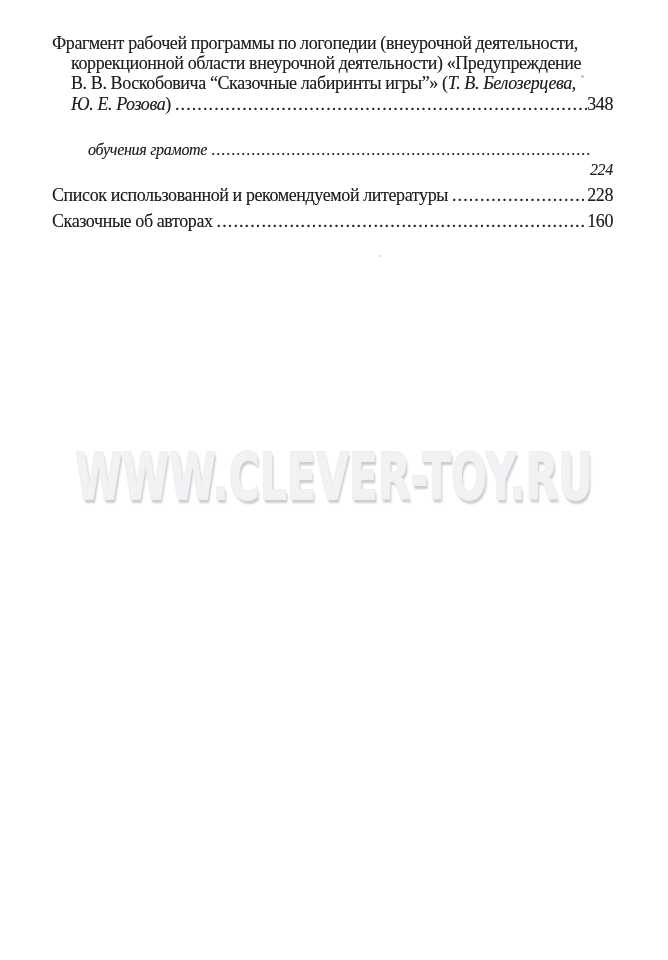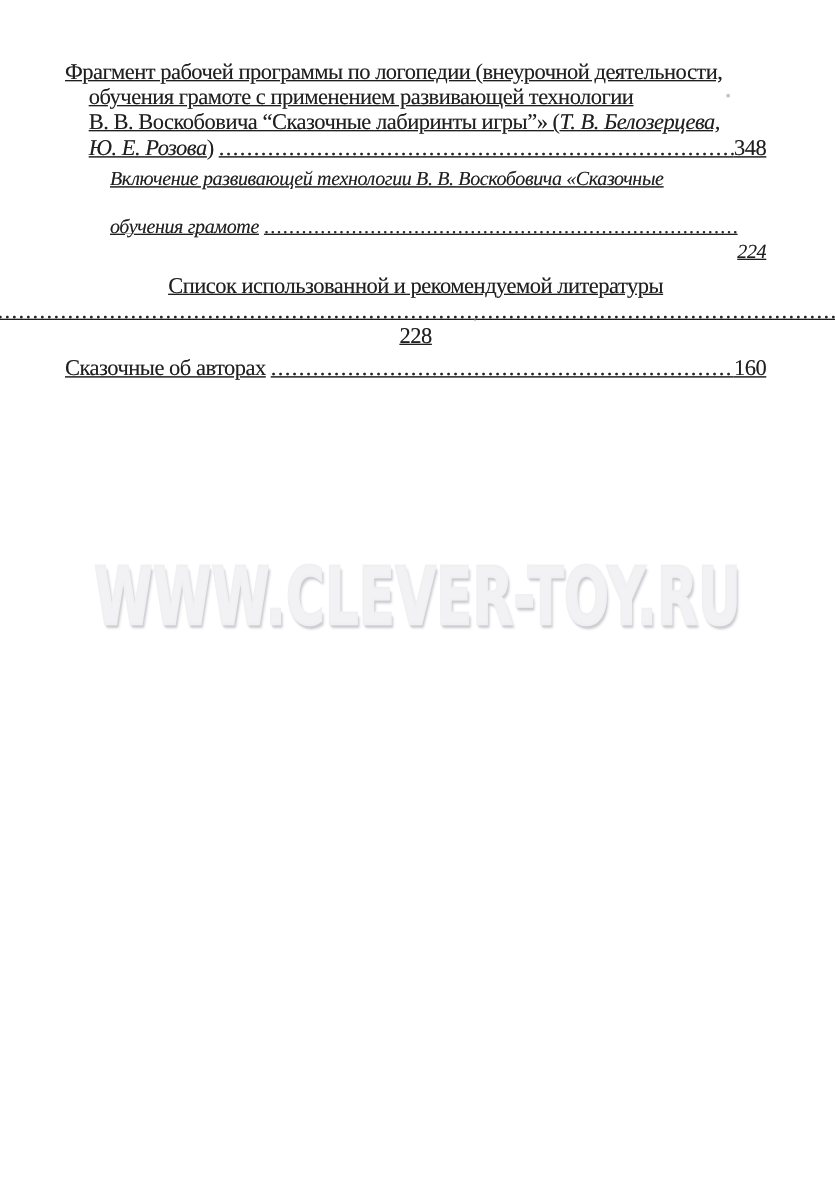--- a/index.html
+++ b/index.html
@@ -13,27 +13,26 @@
     height: 960px;
     background: #ffffff;
     overflow: hidden;
     font-family: "Liberation Serif", serif;
     color: #1f1f1f;
   }
   
   .toc {
     position: absolute;
     left: 52px;
-    top: 47px;
+    top: 33px;
     width: 561px;
     font-size: 18px;
     line-height: 20.2px;
     letter-spacing: -0.4px;
     text-shadow: 0 0 0.5px rgba(20,20,20,0.45);
-    text-decoration: underline;
   }
   .ln {
     white-space: nowrap;
   }
   .cont {
     padding-left: 19px;
   }
   .flexline {
     display: flex;
     align-items: center;
@@ -70,21 +69,20 @@
   .sub .ln {
     padding-left: 36px;
   }
   .sub .dots {
     font-style: normal;
     letter-spacing: 1.0px;
     padding-right: 3px;
   }
   .top-entry {
     margin-top: 6px;
-    flex-direction: column;
   }
   .top-entry2 {
     margin-top: 5px;
   }
   
   .watermark {
     position: absolute;
     left: 0;
     top: 440px;
     width: 668px;
@@ -112,31 +110,30 @@
 </style>
 </head>
 <body>
 
 <div class="page">
 
   <div class="toc">
 
     <div class="entry">
       <div class="ln">Фрагмент рабочей программы по логопедии (внеурочной деятельности,</div>
-      <div class="ln cont">обучения грамоте с применением развивающей технологии</div>
+      <div class="ln cont">коррекционной области внеурочной деятельности) «Предупреждение</div>
       <div class="ln cont"><span>В. В. Воскобовича “Сказочные лабиринты игры”» (</span><span class="it">Т. В. Белозерцева,</span></div>
       <div class="ln cont flexline">
         <span class="label"><span class="it">Ю. Е. Розова</span><span>)</span></span>
         <span class="dots">........................................................................................................................................................................................................</span>
         <span class="pageno">348</span>
       </div>
     </div>
 
     <div class="entry sub">
-      <div class="ln">Включение развивающей технологии В. В. Воскобовича «Сказочные</div>
       <div class="ln flexline">
         <span class="label">обучения грамоте</span>
         <span class="dots">........................................................................................................................................................................................................</span>
         <span class="pageno it">224</span>
       </div>
     </div>
 
     <div class="entry top-entry flexline">
       <span class="label">Список использованной и рекомендуемой литературы</span>
       <span class="dots">........................................................................................................................................................................................................</span>

